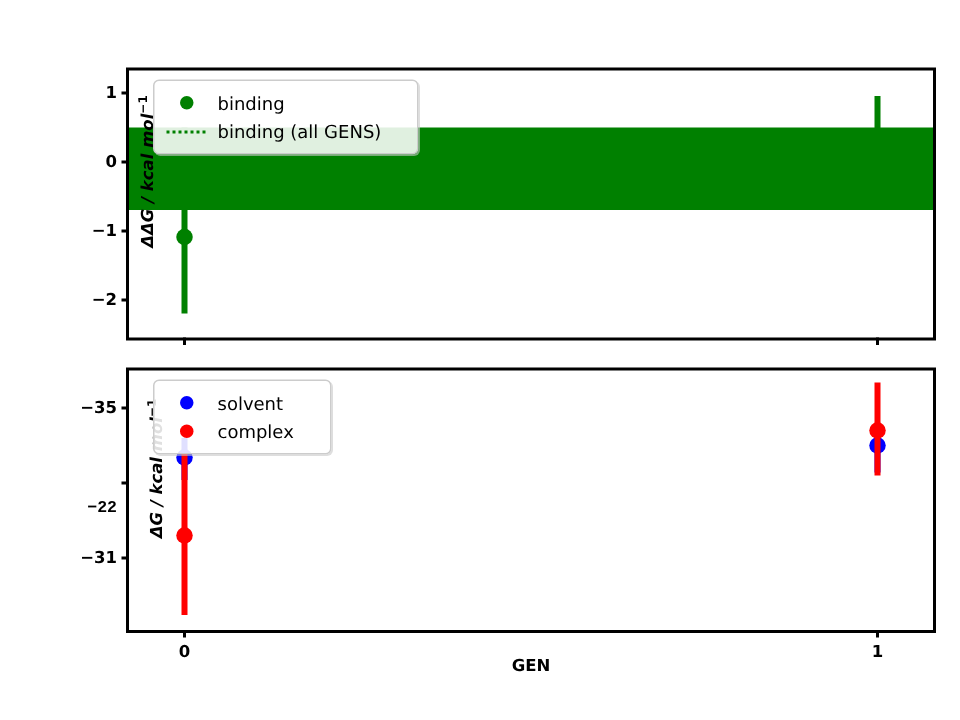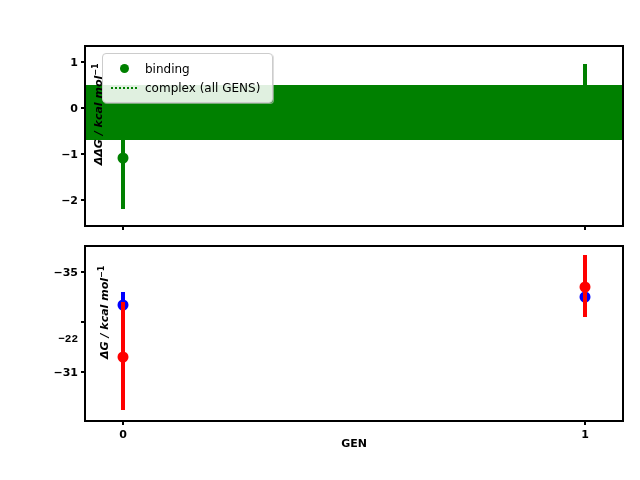--- a/index.html
+++ b/index.html
@@ -57,21 +57,21 @@
   .errbar{position:absolute;width:4px;transform:translateX(-50%);}
   .marker{
     position:absolute;width:11px;height:11px;border-radius:50%;
     transform:translate(-50%,-50%);
   }
 
   
   .legend{
     position:absolute;background:rgba(255,255,255,.88);
     border:1px solid #cccccc;border-radius:4px;
-    padding:5px 12px 5px 6px;
+    padding:5px 24px 5px 6px;
     box-shadow:1px 1px 0 rgba(200,200,200,.6);
   }
   .legend-row{display:flex;align-items:center;height:19px;}
   .legend-key{width:30px;display:flex;align-items:center;justify-content:center;}
   .legend-dot{width:9px;height:9px;border-radius:50%;display:block;}
   .legend-dash{
     width:26px;height:0;display:block;
     border-top:2px dotted #1a7a1a;
   }
   .legend-label{
@@ -113,21 +113,21 @@
         <div class="legend-row">
           <span class="legend-key">
             <span class="legend-dot" style="background: rgb(0, 128, 0);"></span>
           </span>
           <span class="legend-label">binding</span>
         </div>
         <div class="legend-row">
           <span class="legend-key">
             <span class="legend-dash" style="border-top-color: rgb(0, 128, 0);"></span>
           </span>
-          <span class="legend-label">complex (all GENS)</span>
+          <span class="legend-label">binding (all GENS)</span>
         </div>
       </div>
   </div>
 
   <div class="axes" id="axes-bottom">
     <div class="plotarea" id="plot-bottom">
         <div class="errbar" style="left: 36.9655px; top: 45.1304px; height: 27.5797px; background: rgb(0, 0, 255);"></div>
         <div class="marker" style="left: 36.9655px; top: 57.6667px; background: rgb(0, 0, 255);"></div>
         <div class="errbar" style="left: 499.034px; top: 35.1014px; height: 32.5942px; background: rgb(0, 0, 255);"></div>
         <div class="marker" style="left: 499.034px; top: 50.1449px; background: rgb(0, 0, 255);"></div>
@@ -146,18 +146,32 @@
       </div>
     <div id="xticks-bottom">
         <div class="xtick" style="left: 35.9655px;"></div>
         <div class="xticklabel" style="left: 36.9655px;">0</div>
         <div class="xtick" style="left: 498.034px;"></div>
         <div class="xticklabel" style="left: 499.034px;">1</div>
       </div>
     <div class="ylabel" id="ylabel-bottom">
       <i>Δ</i><i>G / kcal mol</i><sup>−1</sup>
     </div>
+    <div class="legend" id="legend-bottom">
+        <div class="legend-row">
+          <span class="legend-key">
+            <span class="legend-dot" style="background: rgb(0, 0, 255);"></span>
+          </span>
+          <span class="legend-label">solvent</span>
+        </div>
+        <div class="legend-row">
+          <span class="legend-key">
+            <span class="legend-dot" style="background: rgb(255, 0, 0);"></span>
+          </span>
+          <span class="legend-label">complex</span>
+        </div>
+      </div>
   </div>
 
   <div id="xticks-top-holder"></div>
 
   <div class="xlabel">GEN</div>
 </div>
 
 </body></html>

